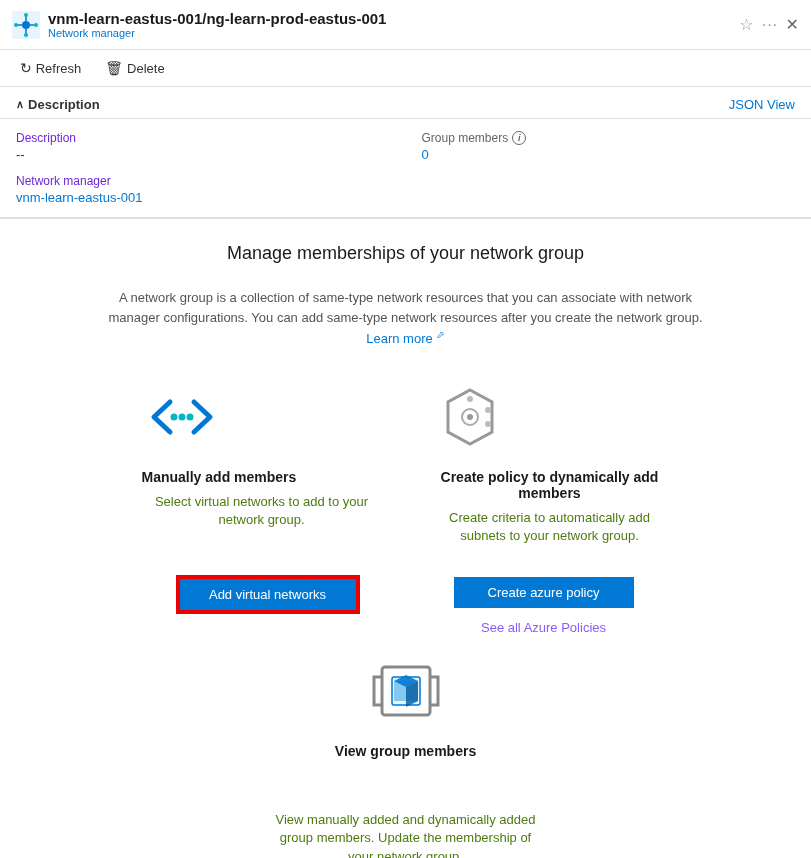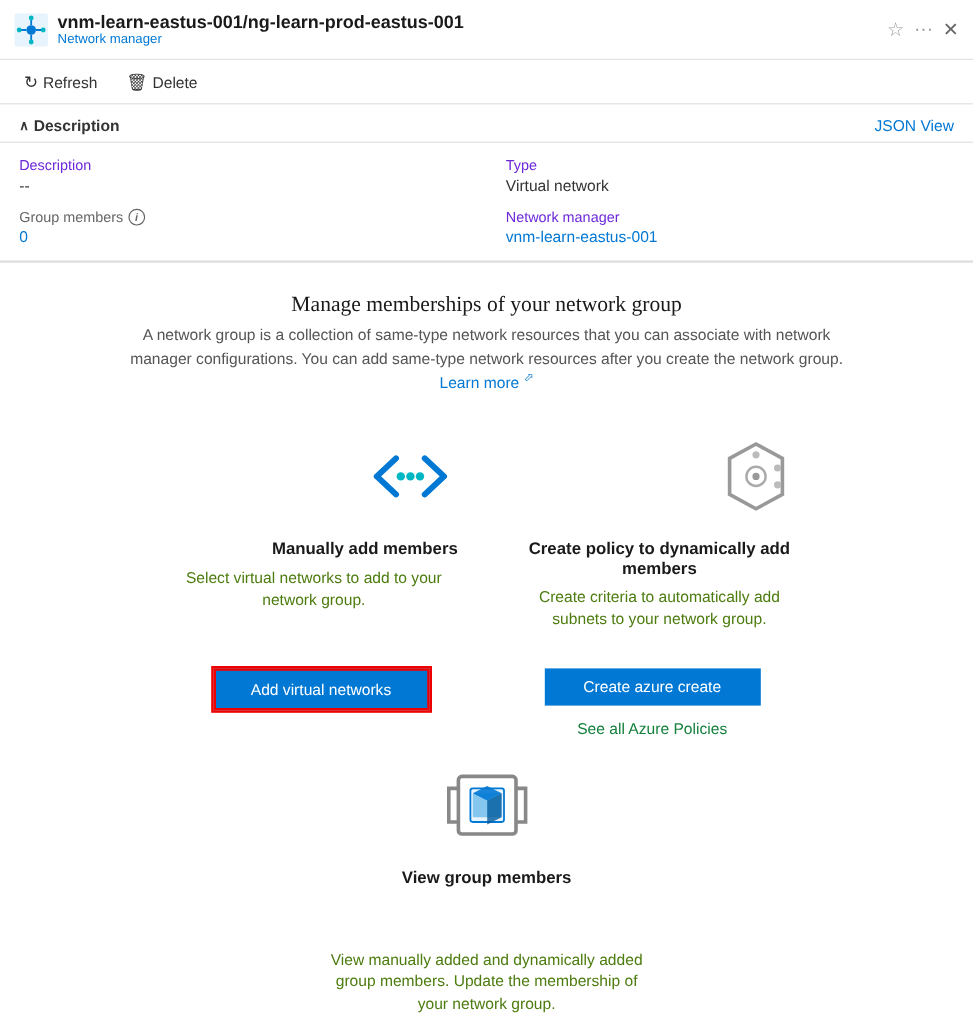--- a/index.html
+++ b/index.html
@@ -151,22 +151,21 @@
 
     
     .main-content {
       padding: 24px 32px;
       text-align: center;
     }
     .section-title {
       font-size: 18px;
       font-weight: 400;
       color: #1a1a1a;
-      margin-bottom: 5px;
-      font-family: Liberation Serif, serif;
+      margin-bottom: 24px;
     }
     .section-desc {
       font-size: 13px;
       color: #555;
       max-width: 600px;
       margin: 0 auto 28px auto;
       line-height: 1.5;
     }
     .section-desc .link {
       color: #0078d4;
@@ -183,21 +182,21 @@
     .cards-row {
       display: flex;
       justify-content: center;
       gap: 48px;
       margin-bottom: 32px;
     }
     .card {
       width: 240px;
       display: flex;
       flex-direction: column;
-      align-items: flex-end;
+      align-items: flex-start;
       gap: 8px;
     }
     .card-icon-area {
       width: 80px;
       height: 80px;
       display: flex;
       align-items: center;
       justify-content: center;
       margin-bottom: 4px;
     }
@@ -242,21 +241,21 @@
     }
     .action-col {
       width: 240px;
       display: flex;
       flex-direction: column;
       align-items: center;
       gap: 8px;
     }
 
     .see-all-link {
-      color: #15803d;
+      color: #8b5cf6;
       font-size: 13px;
       cursor: pointer;
       text-decoration: none;
       margin-top: 4px;
     }
 
     
     .bottom-section {
       display: flex;
       flex-direction: column;
@@ -319,24 +318,20 @@
   <a class="json-view-link">JSON View</a>
 </div>
 
 <div class="essentials-grid">
 
   <div class="essentials-item">
     <span class="essentials-label">Description</span>
     <span class="essentials-value dash">--</span>
   </div>
   <div class="essentials-item">
-    <span class="essentials-label">Type</span>
-    <span class="essentials-value">Virtual network</span>
-  </div>
-  <div class="essentials-item">
     <div class="essentials-label-with-icon">
       <span>Group members</span>
       <span class="info-icon">i</span>
     </div>
     <a class="essentials-value link">0</a>
   </div>
   <div class="essentials-item">
     <span class="essentials-label">Network manager</span>
     <a class="essentials-value link">vnm-learn-eastus-001</a>
   </div>
@@ -387,21 +382,21 @@
       <div class="card-title">Create policy to dynamically add members</div>
       <div class="card-desc">Create criteria to automatically add subnets to your network group.</div>
     </div>
   </div>
 
   <div class="action-row">
     <div class="action-col">
       <button class="btn-highlighted">Add virtual networks</button>
     </div>
     <div class="action-col">
-      <button class="btn-primary">Create azure create</button>
+      <button class="btn-primary">Create azure policy</button>
       <a class="see-all-link">See all Azure Policies</a>
     </div>
   </div>
 
   <div class="bottom-section">
     <div class="card-icon-area">
 
       <svg width="80" height="80" viewBox="0 0 80 80">
 
         <rect x="16" y="16" width="48" height="48" rx="3" stroke="#888" stroke-width="3" fill="none"></rect>

